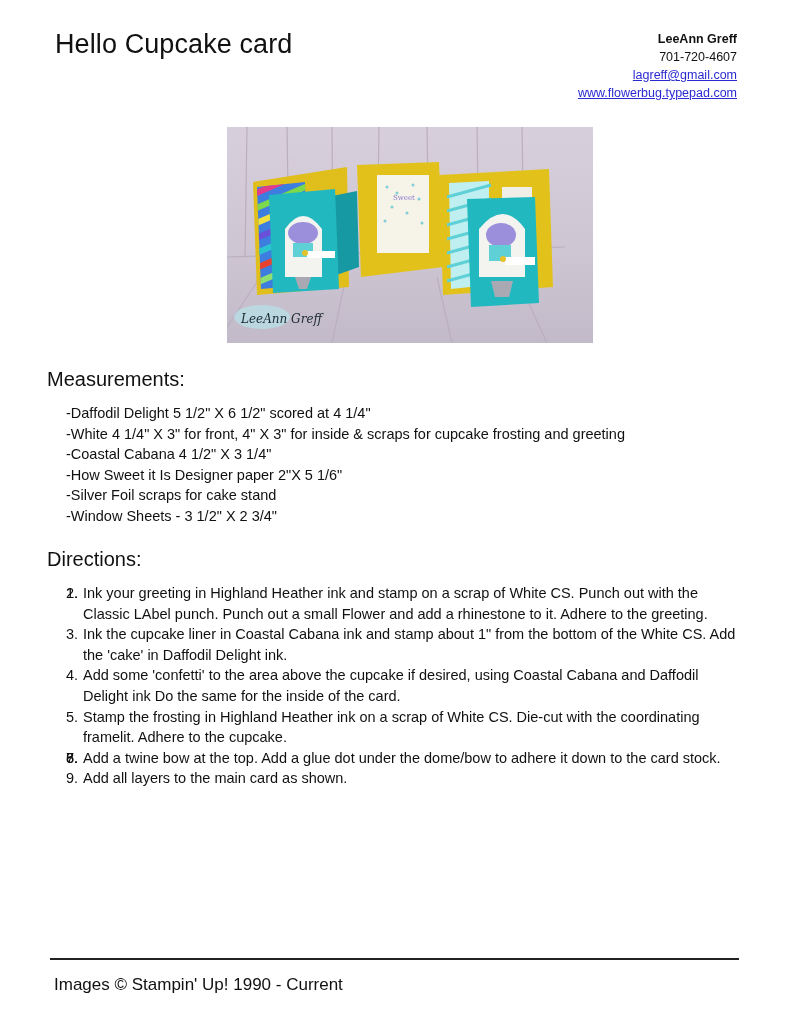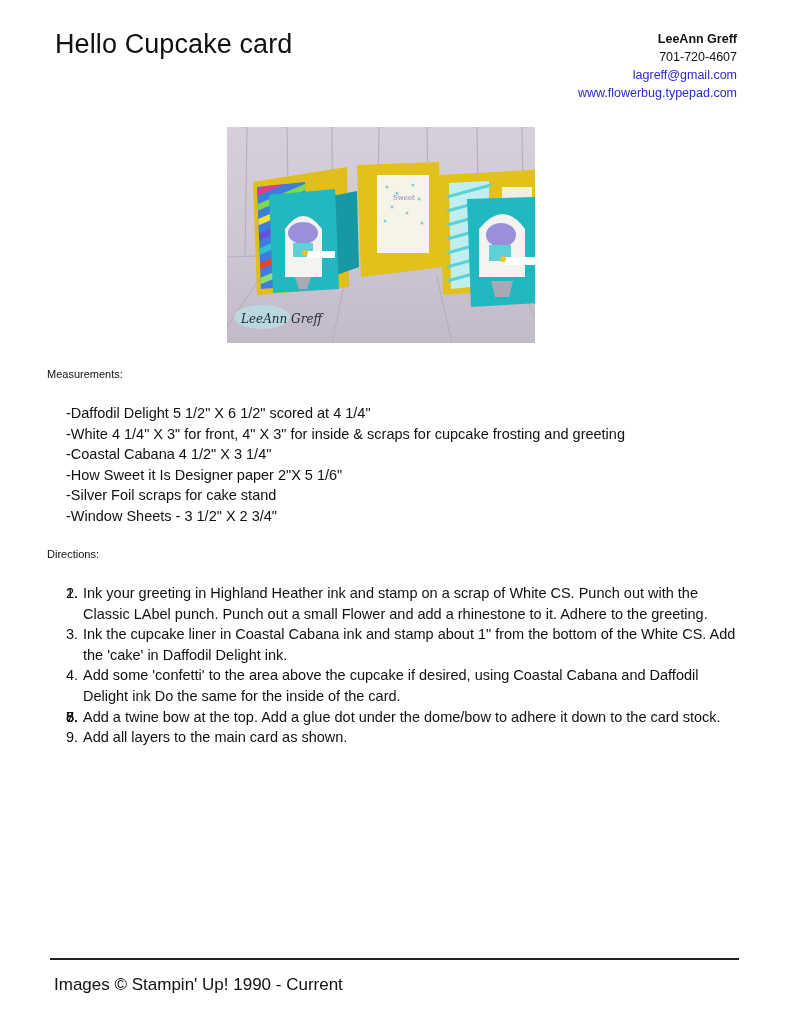--- a/index.html
+++ b/index.html
@@ -1,24 +1,24 @@
 <!DOCTYPE html>
 <html><head>
   <meta charset="utf-8">
   <style>
     html, body { margin: 0; padding: 0; background: #ffffff; }
     body { width: 791px; height: 1024px; position: relative; overflow: hidden;
            font-family: "Liberation Sans", sans-serif; color: #111; }
     .title { position: absolute; left: 55px; top: 29px; font-size: 27px; font-weight: normal; margin: 0; letter-spacing: 0.1px; }
     .contact { position: absolute; right: 54px; top: 30px; text-align: right; font-size: 12.5px; line-height: 18px; }
     .contact .name { font-weight: bold; }
-    .contact a { color: #2a2ad0; }
-    .photo { position: absolute; left: 227px; top: 127px; width: 308px; height: 216px; overflow: hidden;
+    .contact a { color: #2a2ad0; text-decoration: underline; }
+    .photo { position: absolute; left: 227px; top: 127px; width: 366px; height: 216px; overflow: hidden;
              background: linear-gradient(180deg, #d8cfdc 0%, #cfc6d4 55%, #c2bac8 100%); }
-    .section-label { position: absolute; left: 47px; font-size: 11px; }
+    .section-label { position: absolute; left: 47px; font-size: 20px; }
     ul.meas { position: absolute; left: 66px; top: 403px; margin: 0; padding: 0; list-style: none; font-size: 14.5px; line-height: 20.6px; }
     ol.dirs { position: absolute; left: 66px; top: 583px; margin: 0; padding: 0; list-style: none; font-size: 14.5px; line-height: 20.6px; width: 680px; }
     ol.dirs li { position: relative; padding-left: 17px; }
     ol.dirs li .num { position: absolute; left: 0; top: 0; }
     .rule { position: absolute; left: 50px; top: 958px; width: 689px; height: 1.5px; background: #222; }
     .footer { position: absolute; left: 54px; top: 975px; font-size: 17px; }
   </style>
 </head>
 <body>
 
@@ -130,21 +130,21 @@
   <li>-Silver Foil scraps for cake stand</li>
   <li>-Window Sheets - 3 1/2" X 2 3/4"</li>
 </ul>
 
 <div class="section-label" style="top:548px;">Directions:</div>
 <ol class="dirs">
   <li><span class="num">1.</span></li>
   <li><span class="num">2.</span><span>Ink your greeting in Highland Heather ink and stamp on a scrap of White CS.  Punch out with the Classic LAbel punch.  Punch out a small Flower and add a rhinestone to it. Adhere to the greeting.</span></li>
   <li><span class="num">3.</span><span>Ink the cupcake liner in Coastal Cabana ink and stamp about 1" from the bottom of the White CS.  Add the 'cake' in Daffodil Delight ink.</span></li>
   <li><span class="num">4.</span><span>Add some 'confetti' to the area above the cupcake if desired, using Coastal Cabana and Daffodil Delight ink  Do the same for the inside of the card.</span></li>
-  <li><span class="num">5.</span></li>
+  <li><span class="num">5.</span><span>Stamp the frosting in Highland Heather ink on a scrap of White CS.  Die-cut with the coordinating framelit.  Adhere to the cupcake.</span></li>
   <li><span class="num">6.</span></li>
   <li><span class="num">7.</span></li>
   <li><span class="num">8.</span><span>Add a twine bow at the top.  Add a glue dot under the dome/bow to adhere it down to the card stock.</span></li>
   <li><span class="num">9.</span><span>Add all layers to the main card as shown.</span></li>
 </ol>
 
 <div class="rule"></div>
 <div class="footer">Images © Stampin' Up! 1990 - Current</div>
 
 </body></html>

